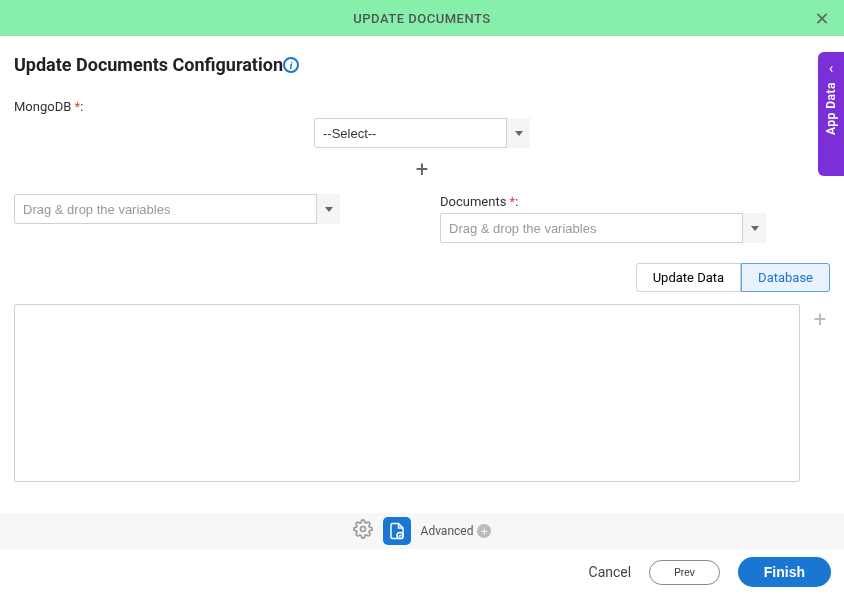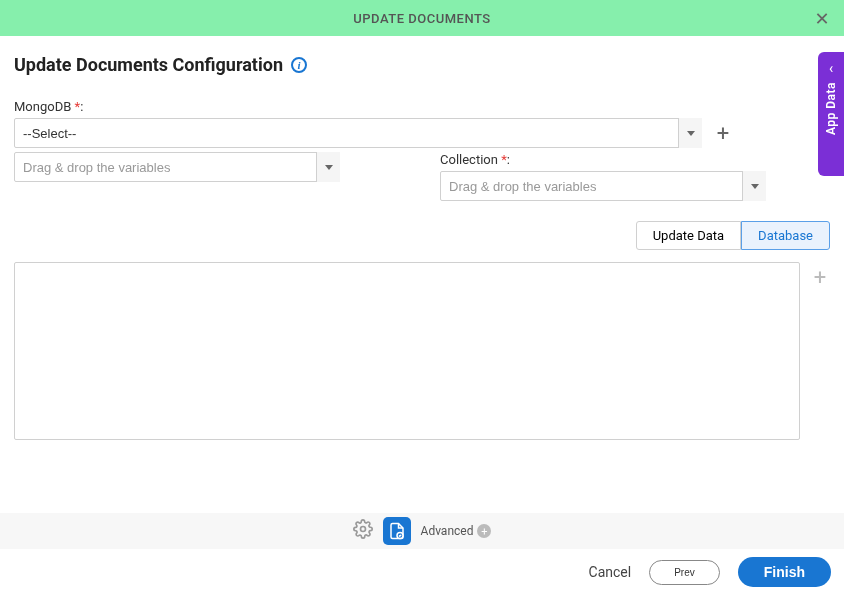--- a/index.html
+++ b/index.html
@@ -1,26 +1,26 @@
 <!DOCTYPE html>
 <html><head>
 <meta charset="utf-8">
 <style>
 * { box-sizing: border-box; margin: 0; padding: 0; }
 body { font-family: -apple-system, BlinkMacSystemFont, "Segoe UI", Roboto, Arial, sans-serif; width: 844px; height: 595px; background: #fff; position: relative; overflow: hidden; }
 .header { background: #86efac; height: 36px; display: flex; align-items: center; justify-content: center; position: relative; }
 .header-title { color: #555; font-size: 13px; font-weight: 500; letter-spacing: 0.5px; }
 .close-btn { position: absolute; right: 12px; top: 50%; transform: translateY(-50%); width: 20px; height: 20px; cursor: pointer; display: flex; align-items: center; justify-content: center; color: #666; font-size: 18px; }
 .content { padding: 18px 14px 0 14px; }
-.page-title-row { display: flex; align-items: center; gap: 8px; margin-bottom: 24px; }
+.page-title-row { display: flex; align-items: center; gap: 0; margin-bottom: 24px; }
 .page-title { font-size: 18px; font-weight: 700; color: #222; }
 .info-icon { width: 16px; height: 16px; border: 2px solid #1976d2; border-radius: 50%; display: flex; align-items: center; justify-content: center; color: #1976d2; font-size: 11px; font-weight: 700; font-style: italic; font-family: Georgia, serif; }
 .field-label { font-size: 13px; color: #333; margin-bottom: 4px; display: block; }
 .asterisk { color: #e53935; }
-.select-row { display: flex; align-items: center; gap: 10px; margin-bottom: 4px; }
+.select-row { display: flex; align-items: center; gap: 10px; margin-bottom: 14px; flex-direction: column; }
 .select-wrap { position: relative; flex: 1; }
 .select { width: 100%; height: 30px; border: 1px solid #d0d0d0; background: #fff; padding: 0 30px 0 8px; font-size: 13px; color: #333; border-radius: 2px; appearance: none; }
 .select-caret { position: absolute; right: 0; top: 0; width: 24px; height: 30px; border-left: 1px solid #d0d0d0; background: #f5f5f5; display: flex; align-items: center; justify-content: center; pointer-events: none; }
 .caret-down { width: 0; height: 0; border-left: 4px solid transparent; border-right: 4px solid transparent; border-top: 5px solid #666; }
 .plus-btn { width: 22px; height: 22px; display: flex; align-items: center; justify-content: center; color: #666; font-size: 22px; cursor: pointer; }
 .two-col { display: flex; gap: 36px; margin-bottom: 20px; }
 .col { flex: 1; }
 .input-wrap { position: relative; }
 .text-input { width: 100%; height: 30px; border: 1px solid #d0d0d0; padding: 0 30px 0 8px; font-size: 13px; border-radius: 2px; }
 .text-input::placeholder { color: #999; }
@@ -86,21 +86,21 @@
     <div class="col">
       <div class="input-wrap">
         <input class="text-input" placeholder="Drag &amp; drop the variables" style="">
         <span class="select-caret">
             <span class="caret-down"></span>
           </span>
       </div>
     </div>
     <div class="col">
       <label class="field-label">
-        <span>Collection</span>
+        <span>Documents</span>
         <span class="asterisk"> *</span>:
       </label>
       <div class="input-wrap">
         <input class="text-input" placeholder="Drag &amp; drop the variables" style="">
         <span class="select-caret">
             <span class="caret-down"></span>
           </span>
       </div>
     </div>
   </div>

